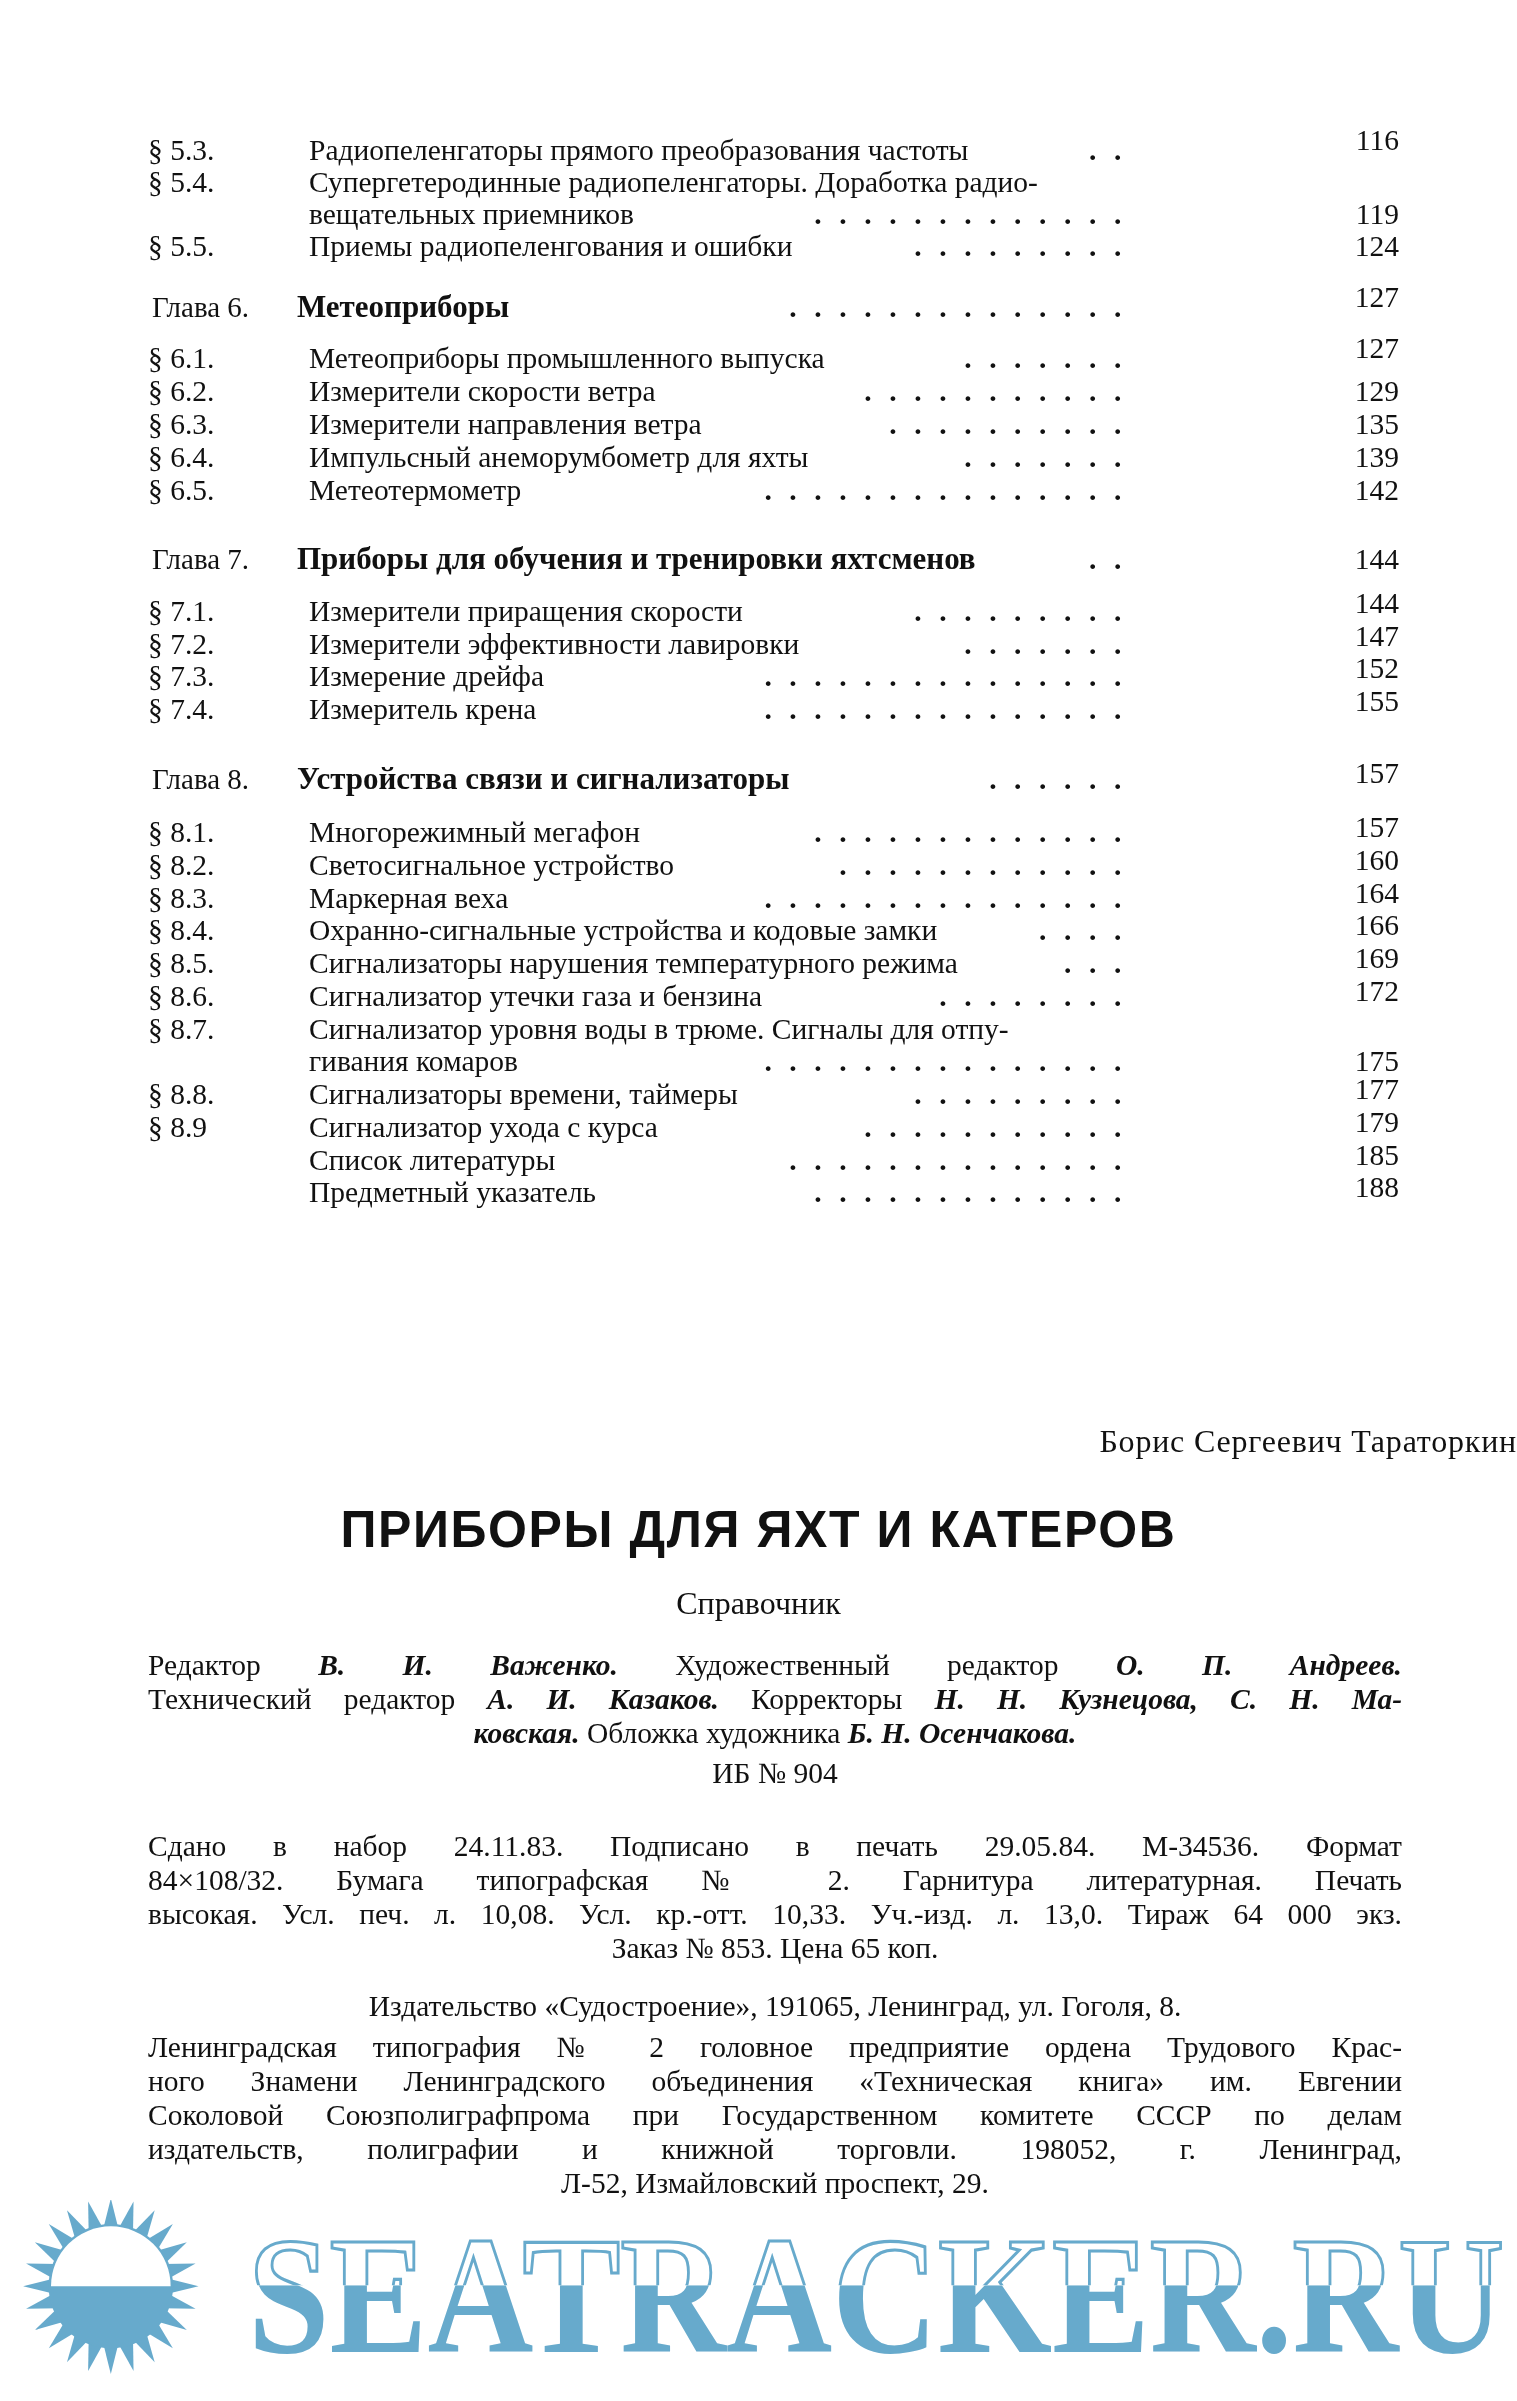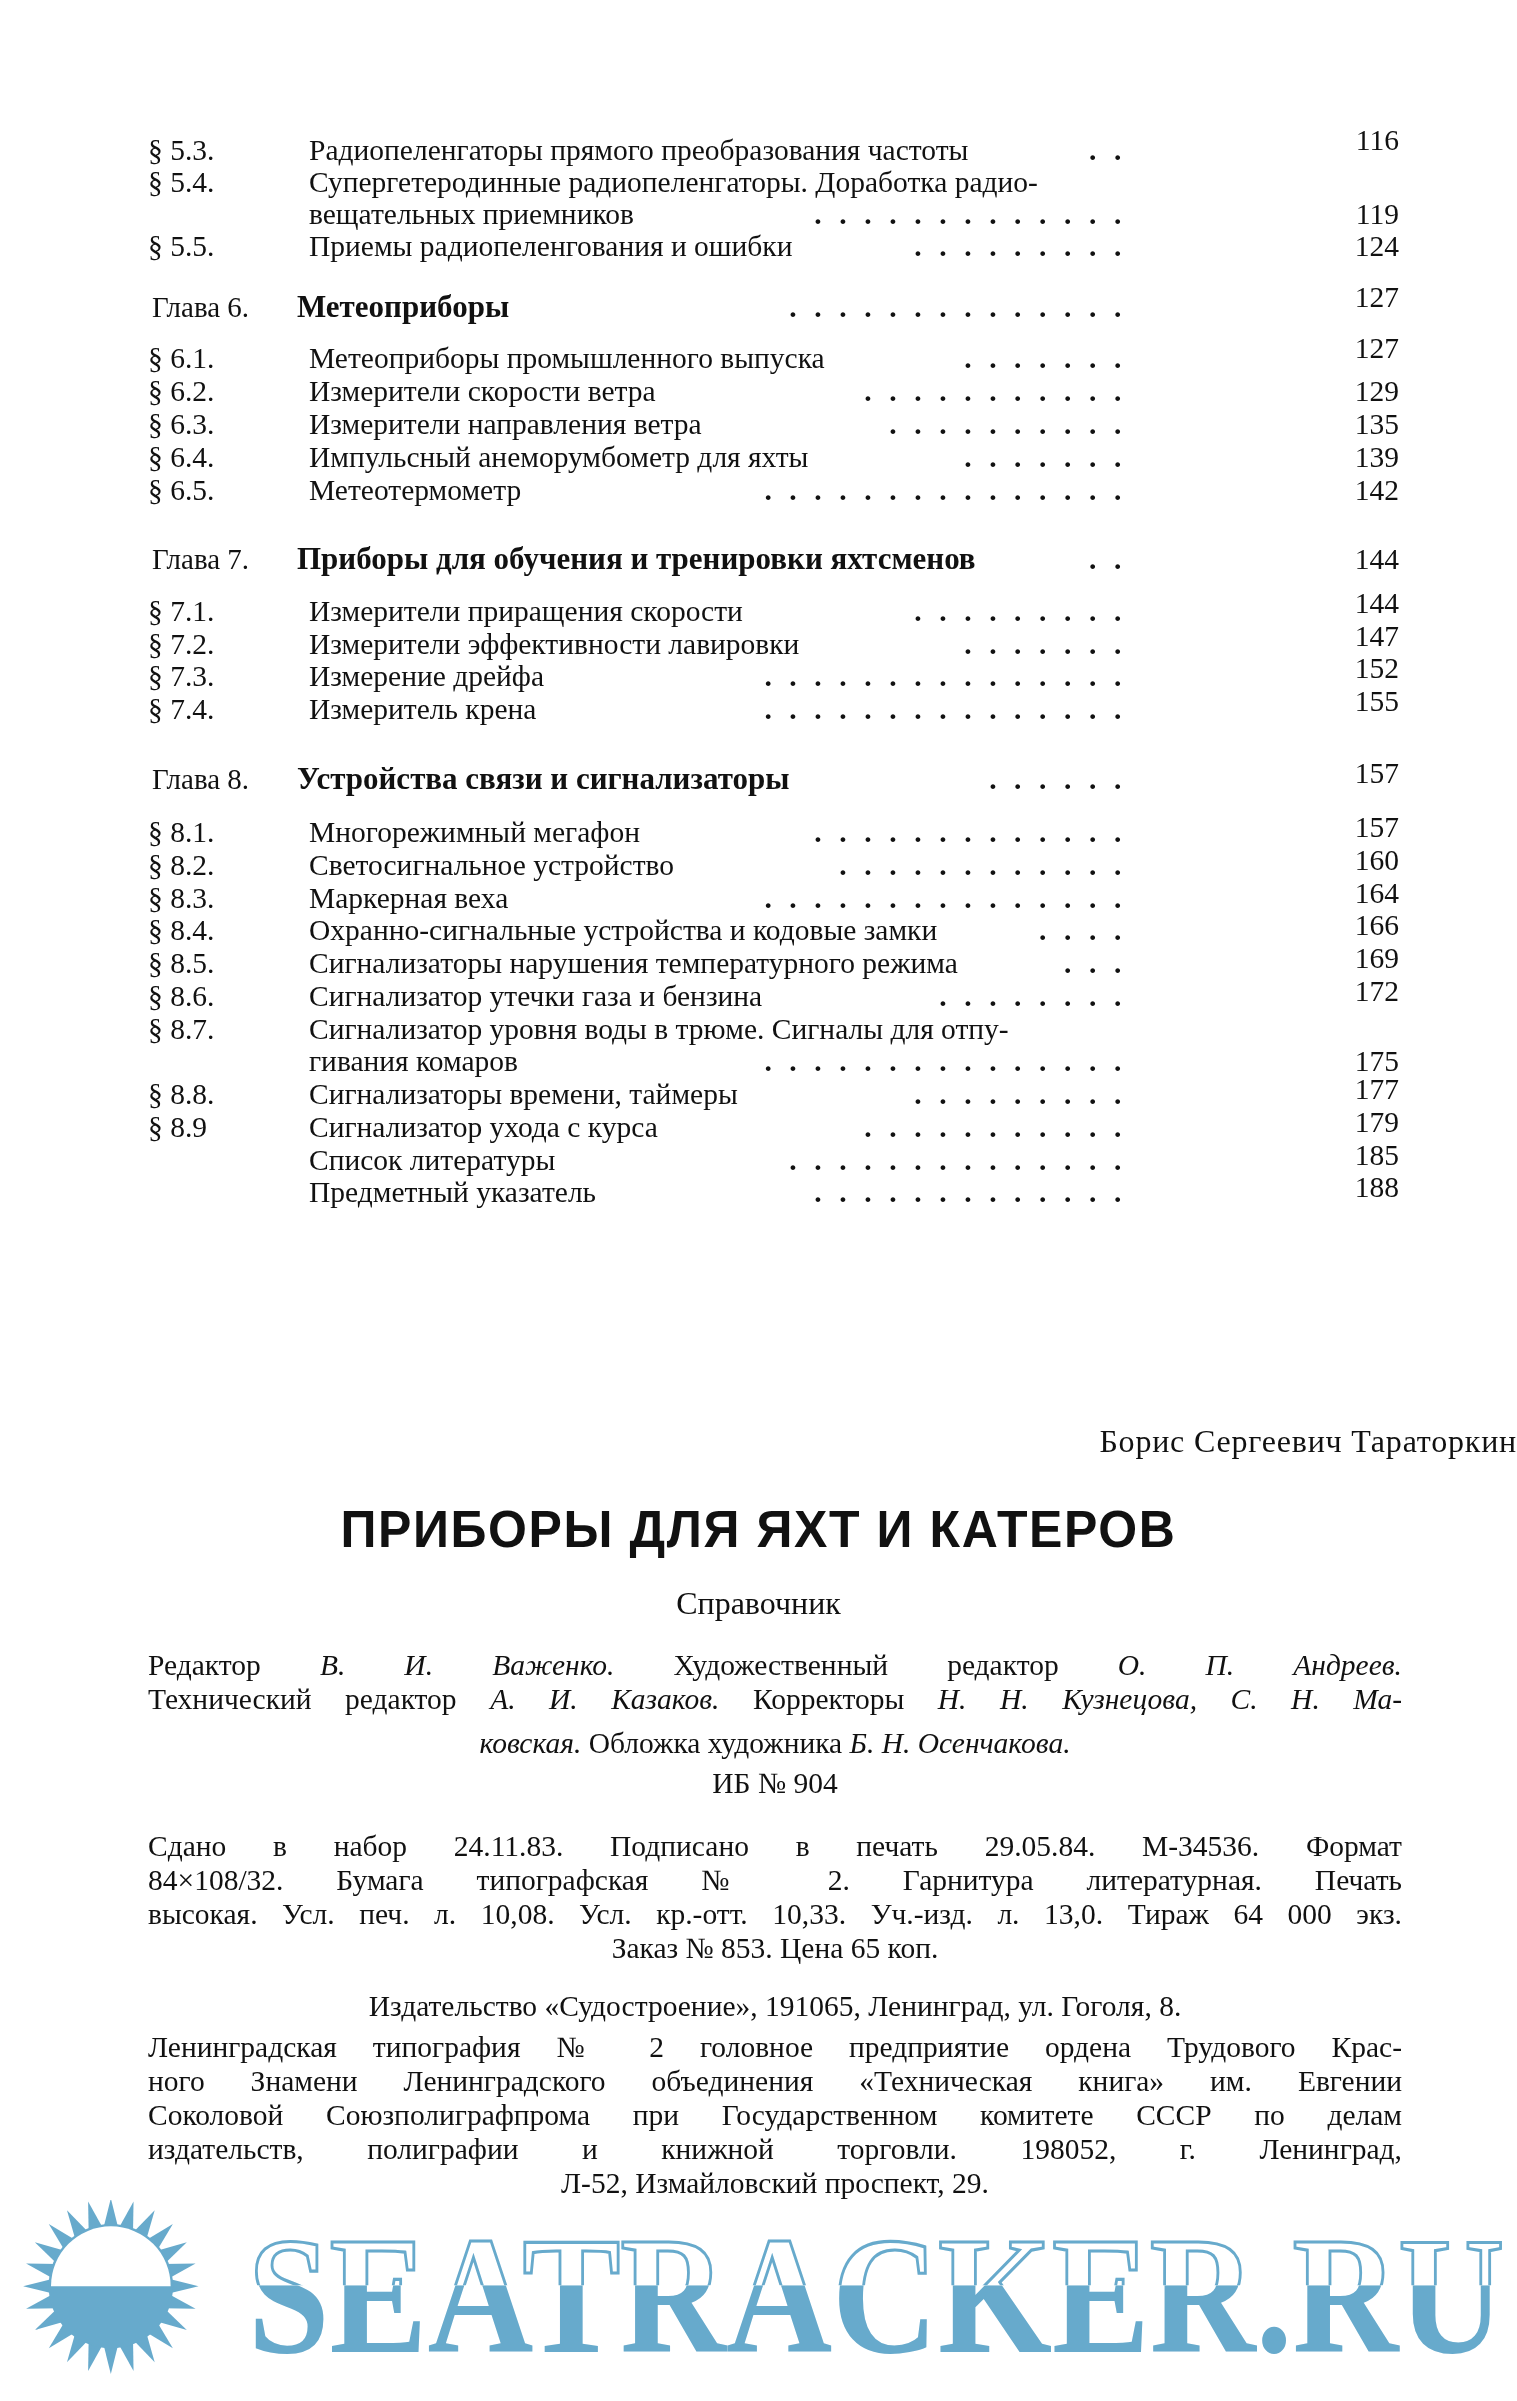--- a/index.html
+++ b/index.html
@@ -14,21 +14,21 @@
   .leader { position: absolute; right: 315px; white-space: nowrap; letter-spacing: 17.6px; font-weight: bold; }
   .page { position: absolute; left: 1326px; width: 73px; text-align: right; }
 
   .imprint { position: absolute; left: 148px; width: 1254px; font-size: 29.5px; line-height: 34px; }
   .center { text-align: center; }
   .justify { text-align: justify; text-align-last: justify; }
   .author { position: absolute; top: 1423px; left: 0; width: 1517px; text-align: right; font-size: 32px; letter-spacing: 0.8px; }
   .book-title { position: absolute; top: 1500px; left: 0; width: 1517px; text-align: center;
                 font-family: "Liberation Sans", "DejaVu Sans", sans-serif; font-size: 50px; font-weight: bold; letter-spacing: 1.6px; transform: scaleY(1.05); }
   .subtitle { position: absolute; top: 1585px; left: 0; width: 1517px; text-align: center; font-size: 32px; }
-  i { font-style: italic; }
+  i { font-style: italic; font-weight: bold; }
 
   .watermark { position: absolute; left: 0; top: 2200px; width: 1343px; height: 201px; }
 </style>
 </head>
 <body>
 
 <div class="toc">
 
   <div class="row" style="top:134px">
     <span class="sec">§ 5.3.</span>
@@ -207,21 +207,21 @@
     <i>В. И. Важенко.</i>
     <span>Художественный редактор</span>
     <i>О. П. Андреев.</i>
   </div>
   <div class="justify">
     <span>Технический редактор</span>
     <i>А. И. Казаков.</i>
     <span>Корректоры</span>
     <i>Н. Н. Кузнецова, С. Н. Ма-</i>
   </div>
-  <div class="center" style="margin-top:10px">
+  <div class="center" style="margin-top:0">
     <i>ковская.</i>
     <span>Обложка художника</span>
     <i>Б. Н. Осенчакова.</i>
   </div>
   <div class="center" style="margin-top:6.4px">ИБ № 904</div>
 </div>
 
 <div class="imprint" style="top:1829px">
   <div class="justify">Сдано в набор 24.11.83. Подписано в печать 29.05.84. М-34536. Формат</div>
   <div class="justify">84×108/32. Бумага типографская № 2. Гарнитура литературная. Печать</div>

